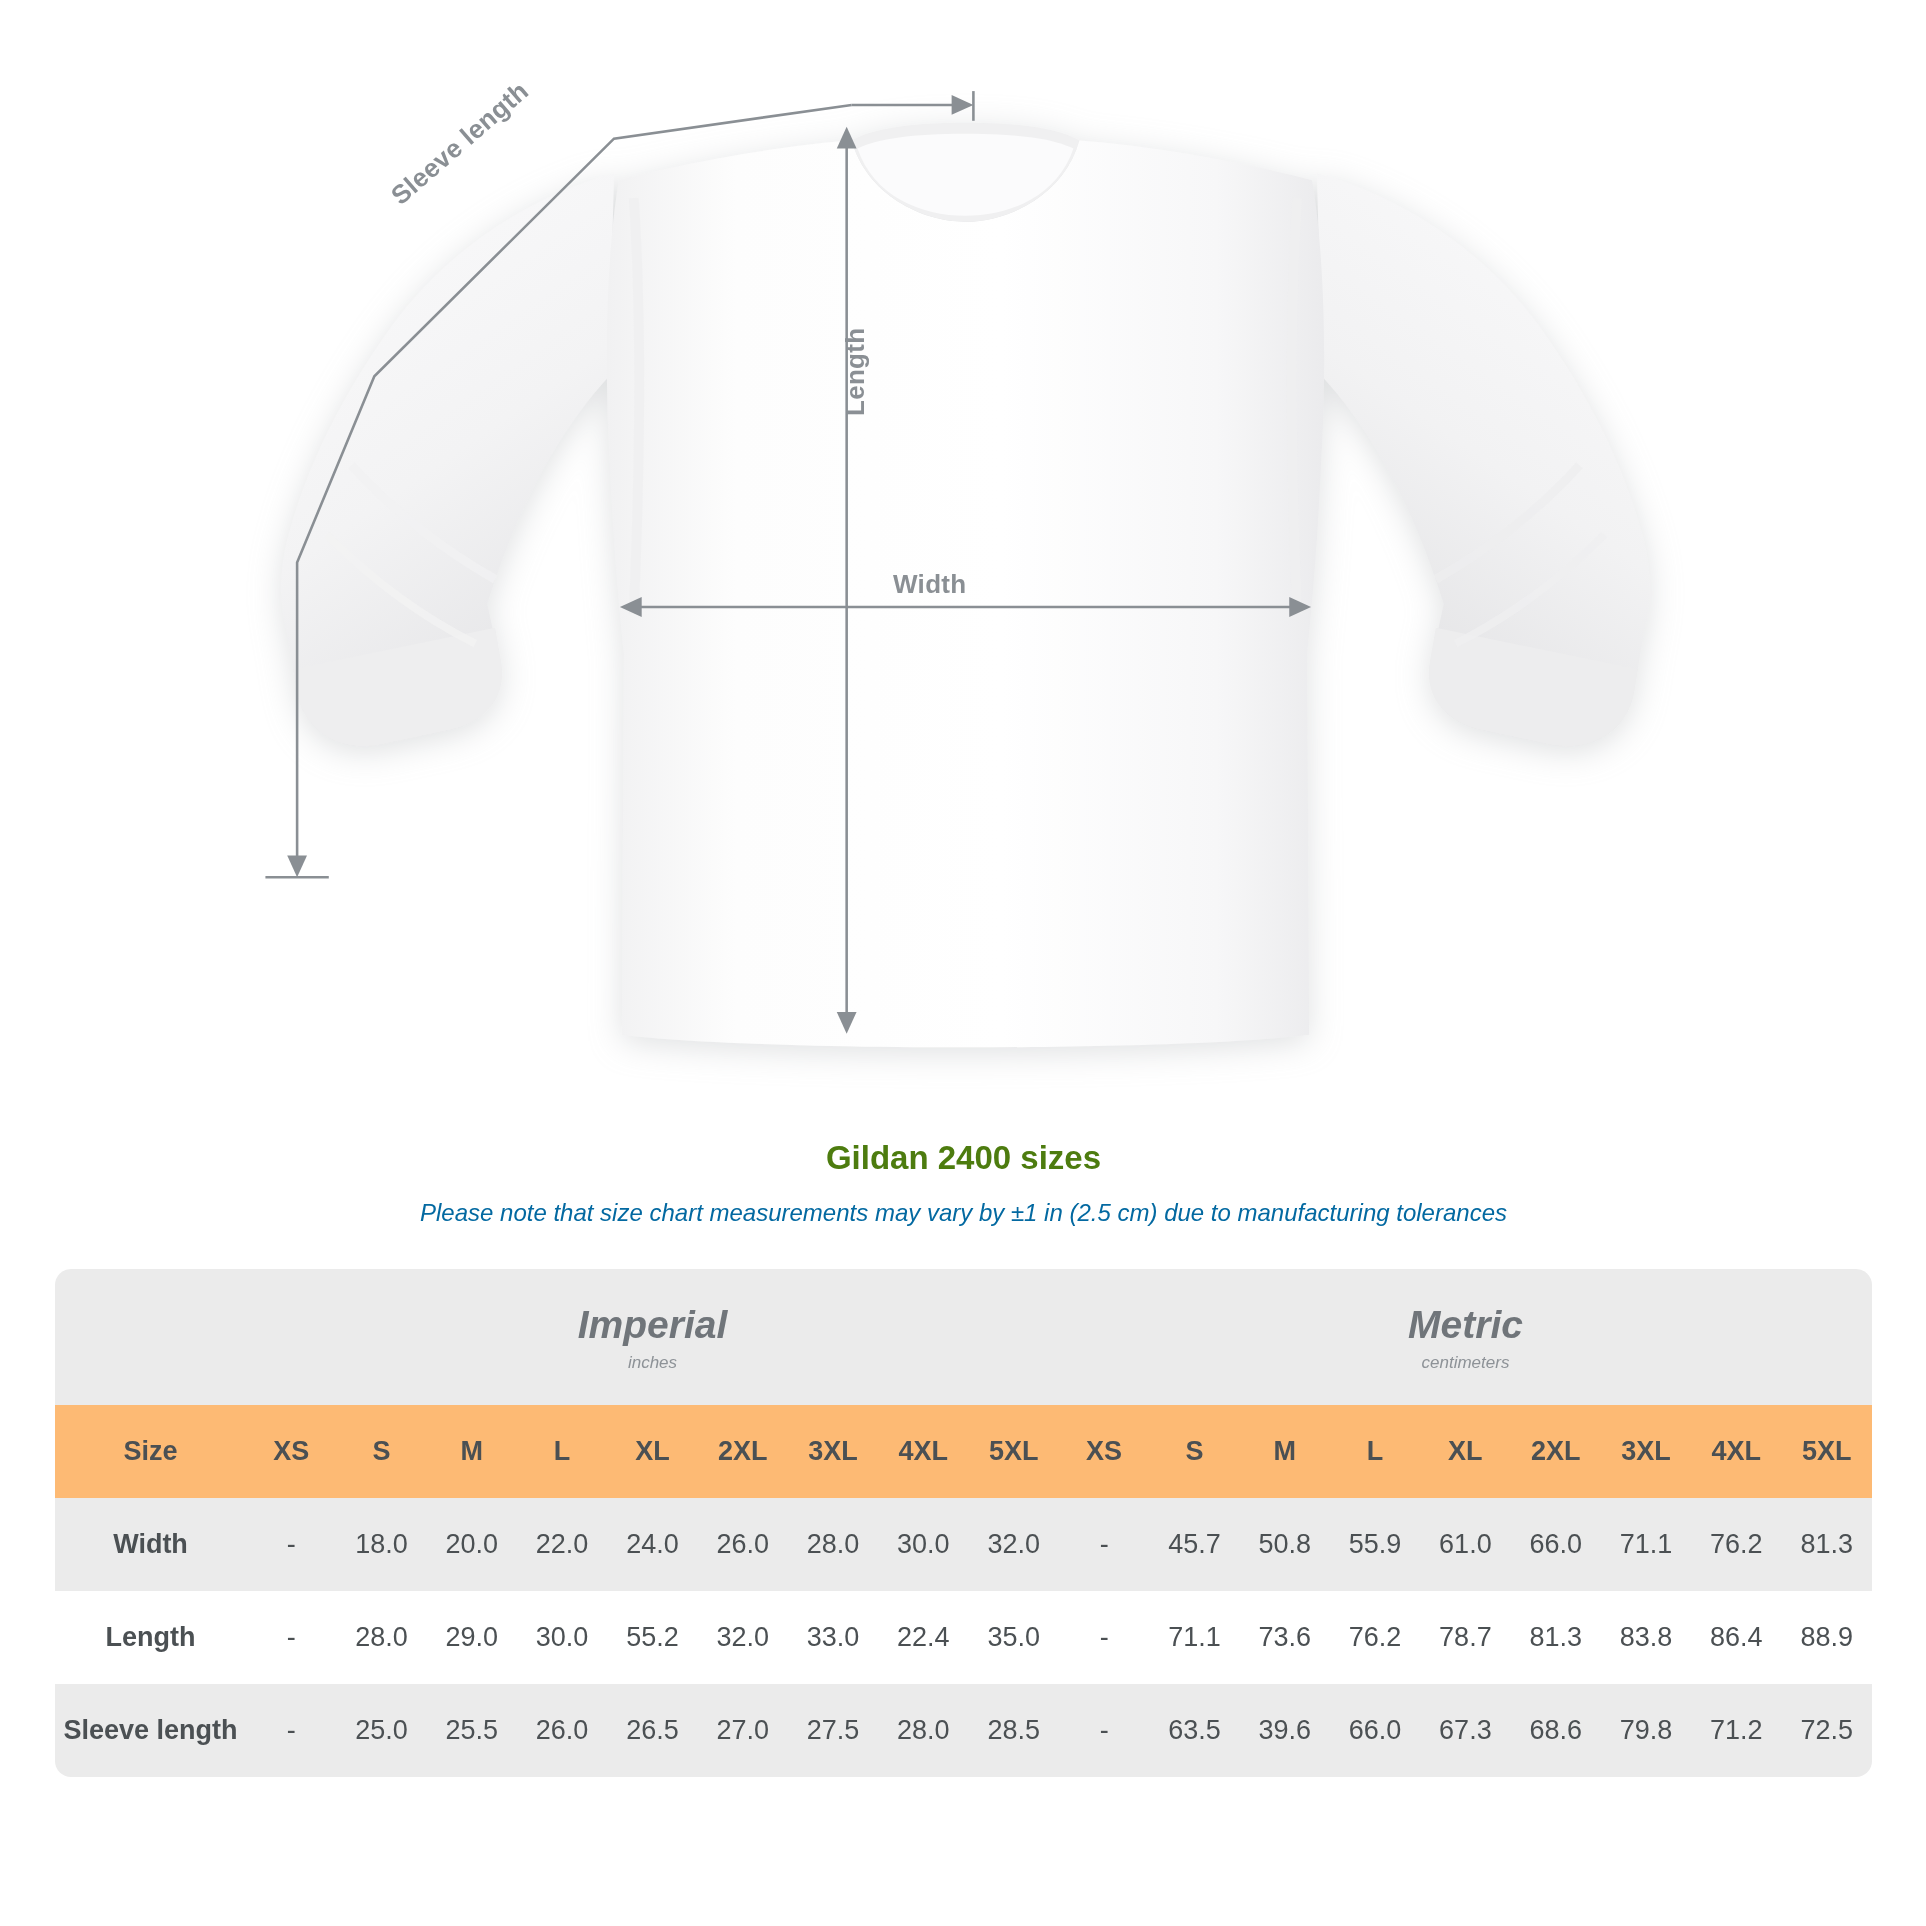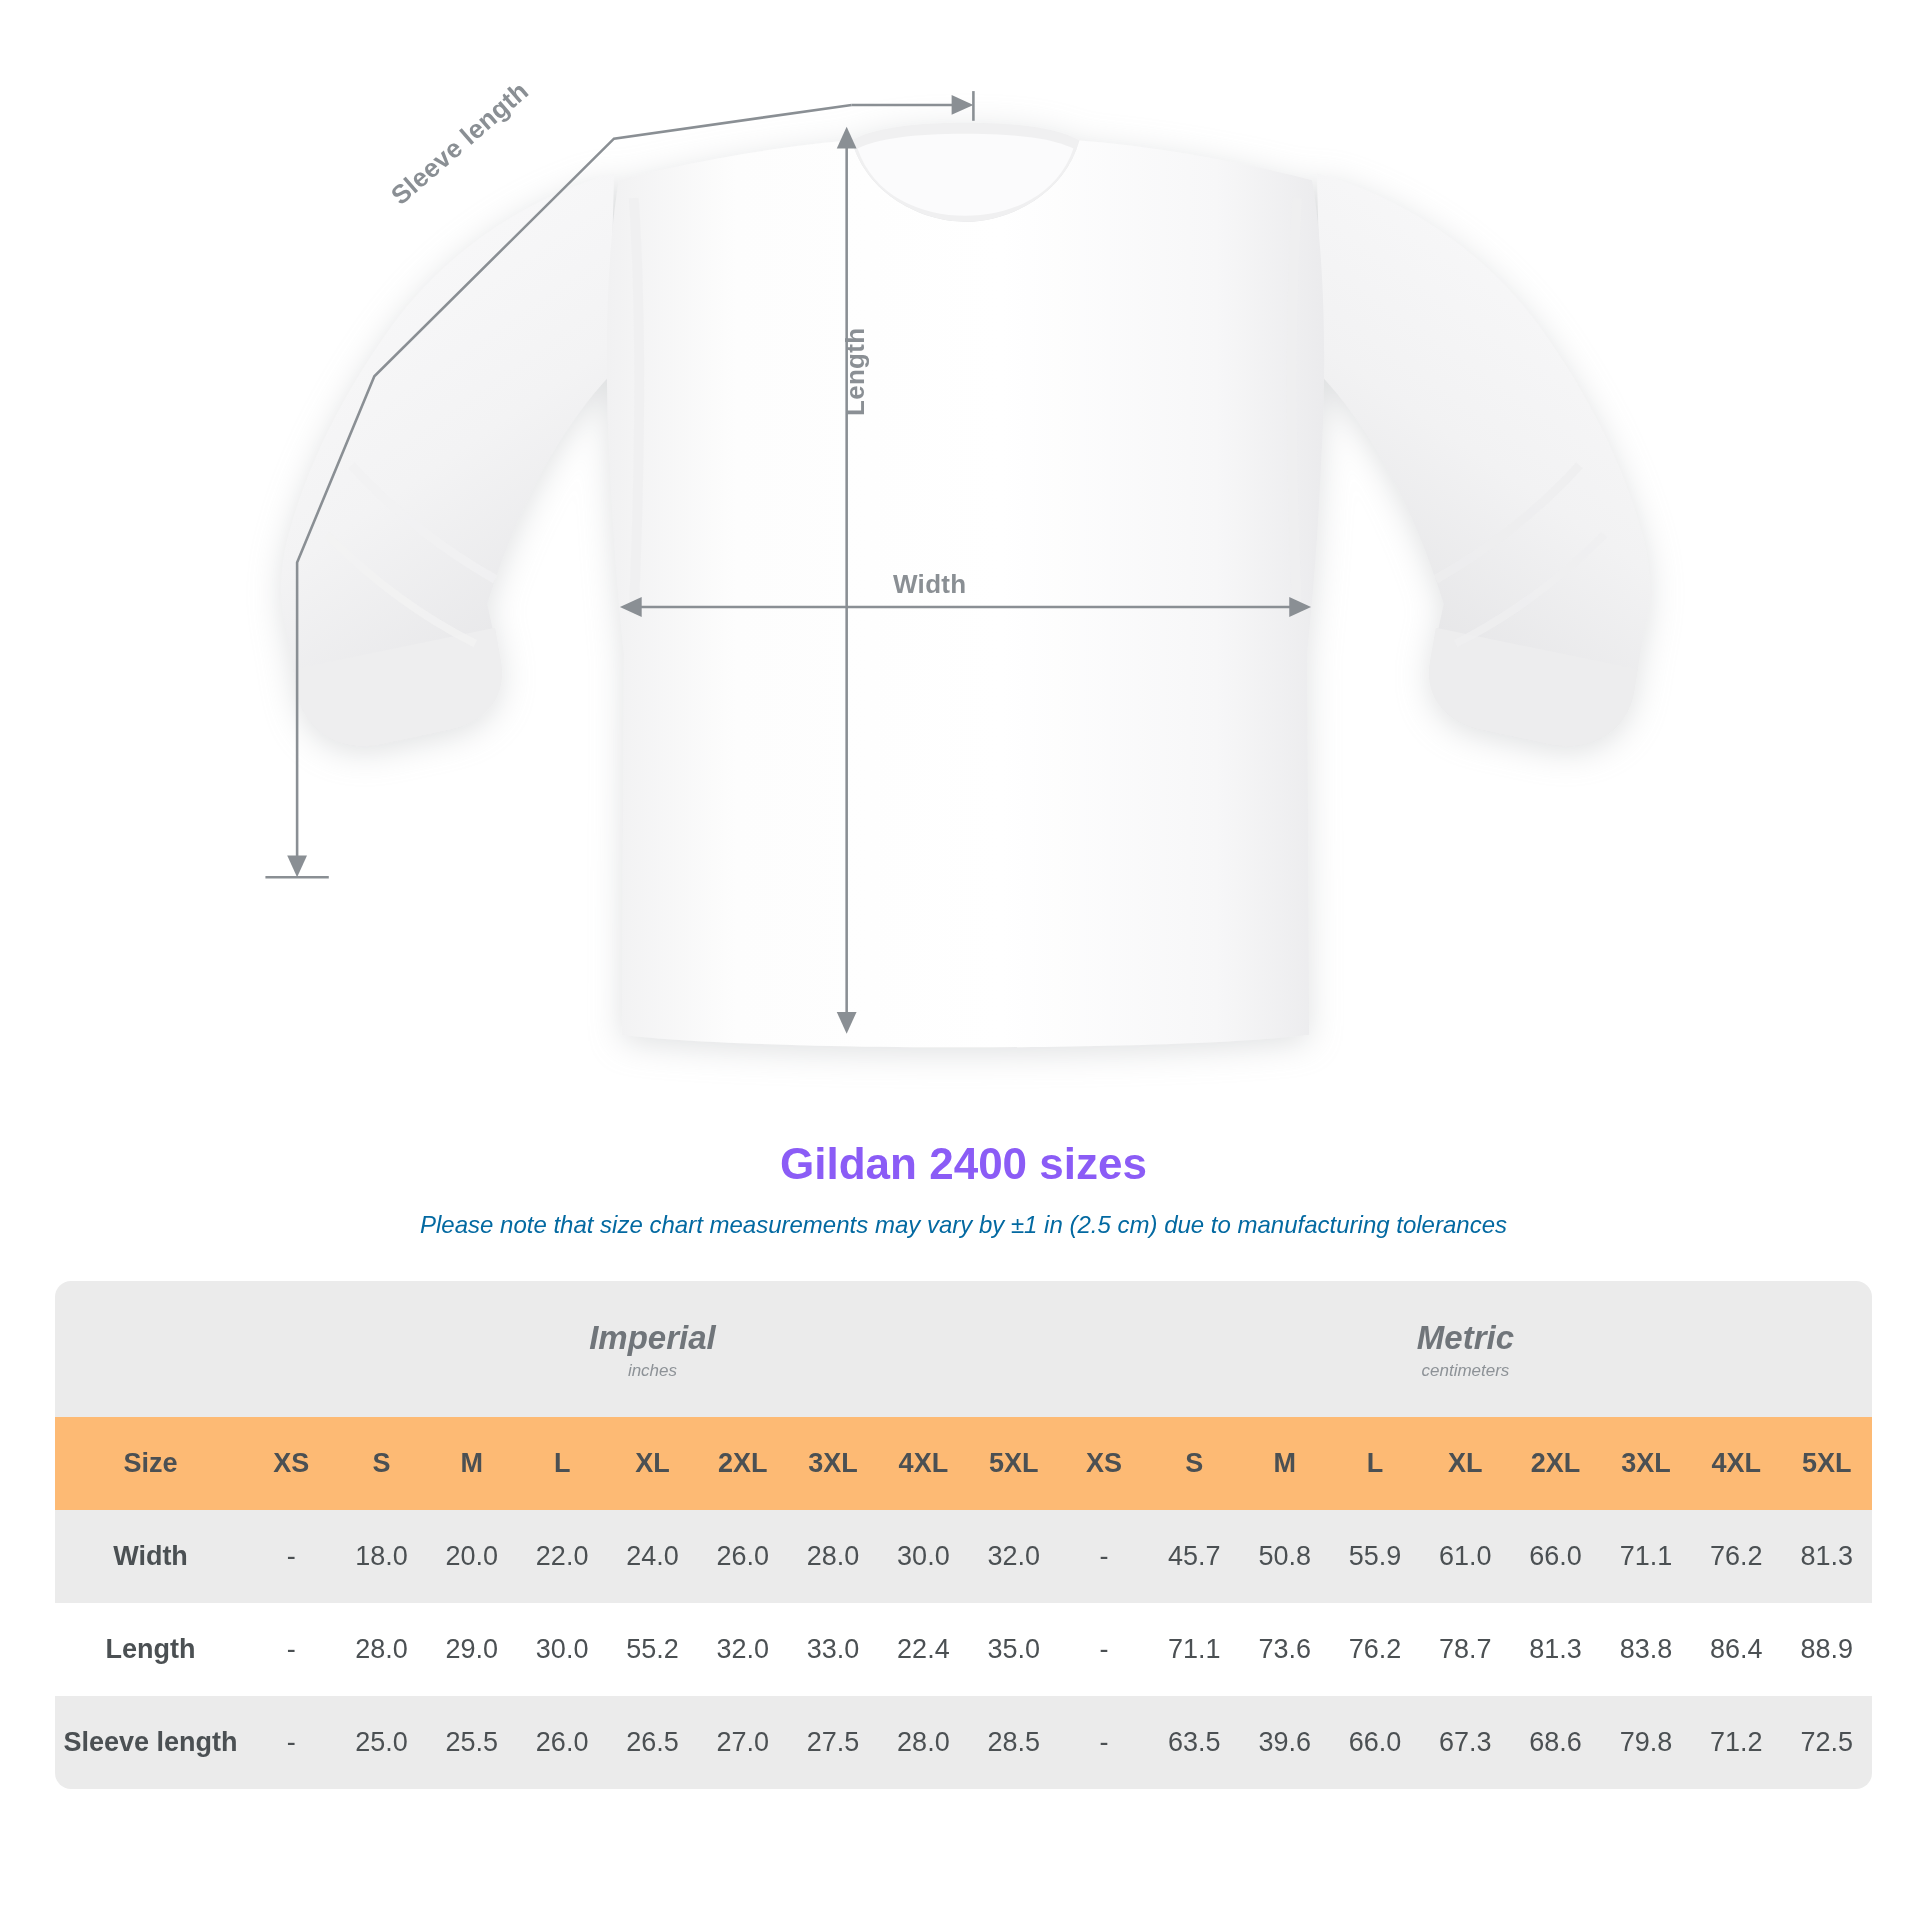--- a/index.html
+++ b/index.html
@@ -57,23 +57,23 @@
     transform: rotate(-41deg);
     transform-origin: left top;
   }
 
   
   .title-block {
     text-align: center;
     margin-top: 30px;
   }
   .chart-title {
-    font-size: 44px;
-    font-weight: bold;
-    color: #8b5cf6;
+    font-size: 33px;
+    font-weight: bold;
+    color: #4d7c0f;
     margin: 0 0 22px 0;
   }
   .chart-note {
     font-size: 24px;
     font-style: italic;
     color: #0369a1;
     margin: 0;
   }
 
   
@@ -100,21 +100,21 @@
     height: 131px;
     padding-top: 4px;
   }
   .sys-cell.first {
     border-top-left-radius: 16px;
   }
   .sys-cell.last {
     border-top-right-radius: 16px;
   }
   .sys-name {
-    font-size: 33px;
+    font-size: 39px;
     font-weight: bold;
     font-style: italic;
     color: #70757a;
     line-height: 1.25;
   }
   .sys-unit {
     font-size: 17px;
     font-style: italic;
     color: #8d9297;
     line-height: 1.5;

